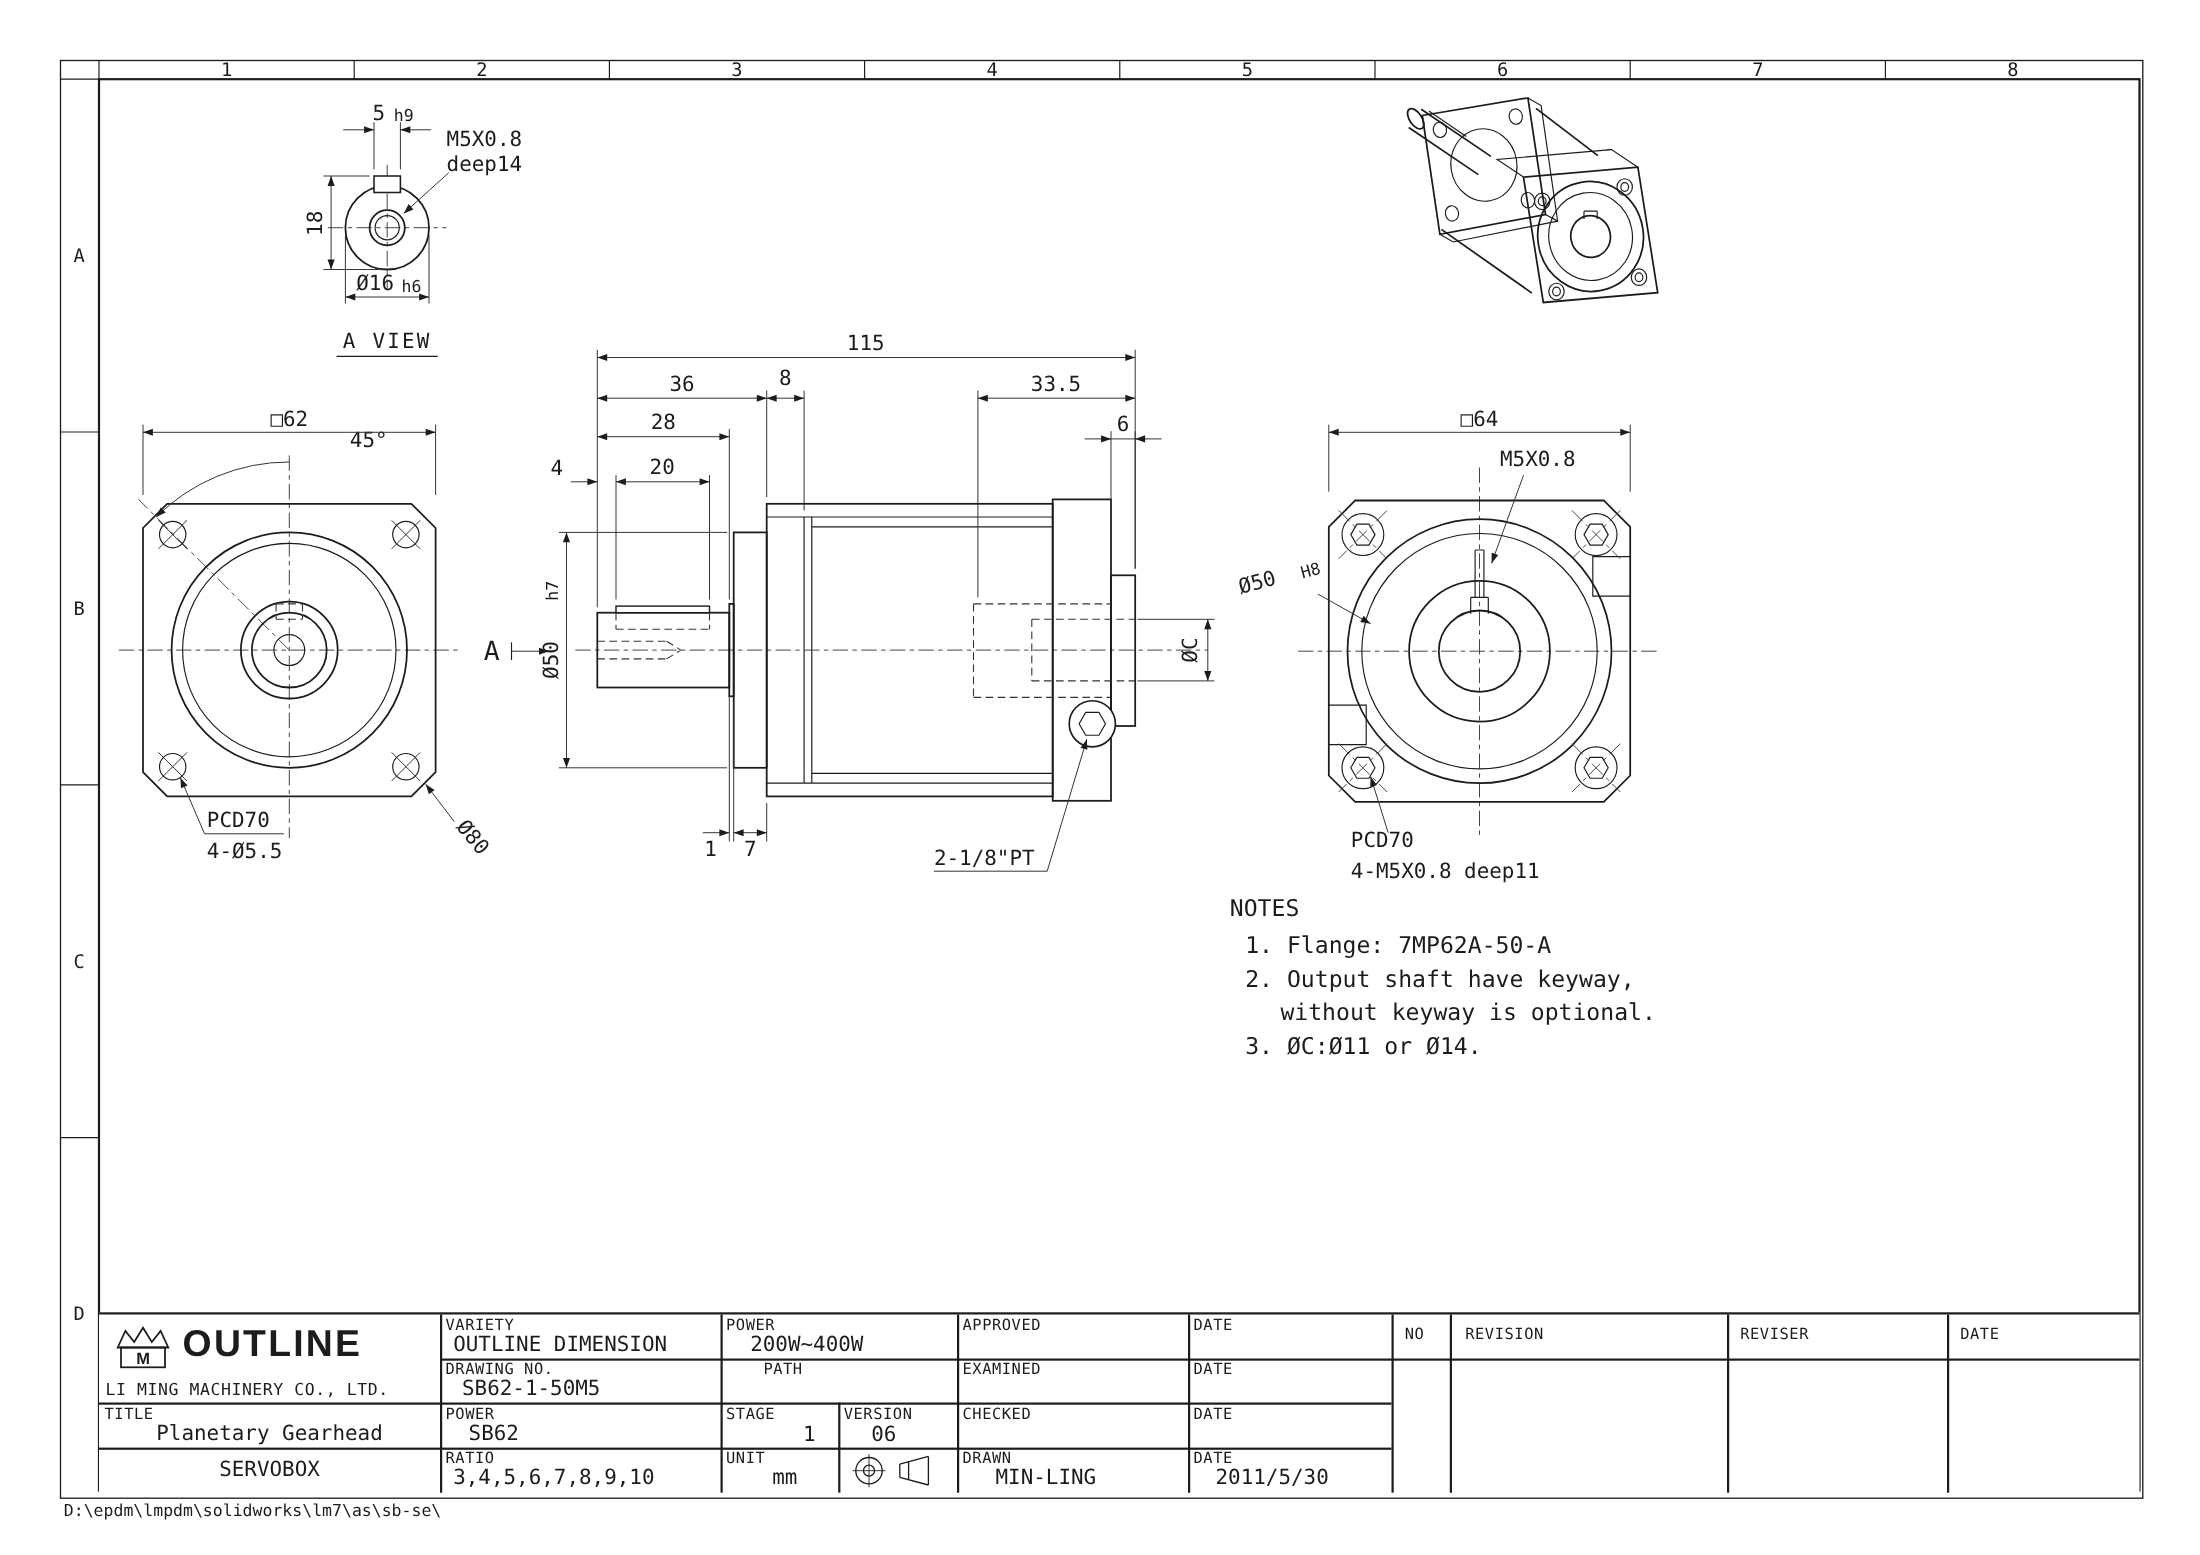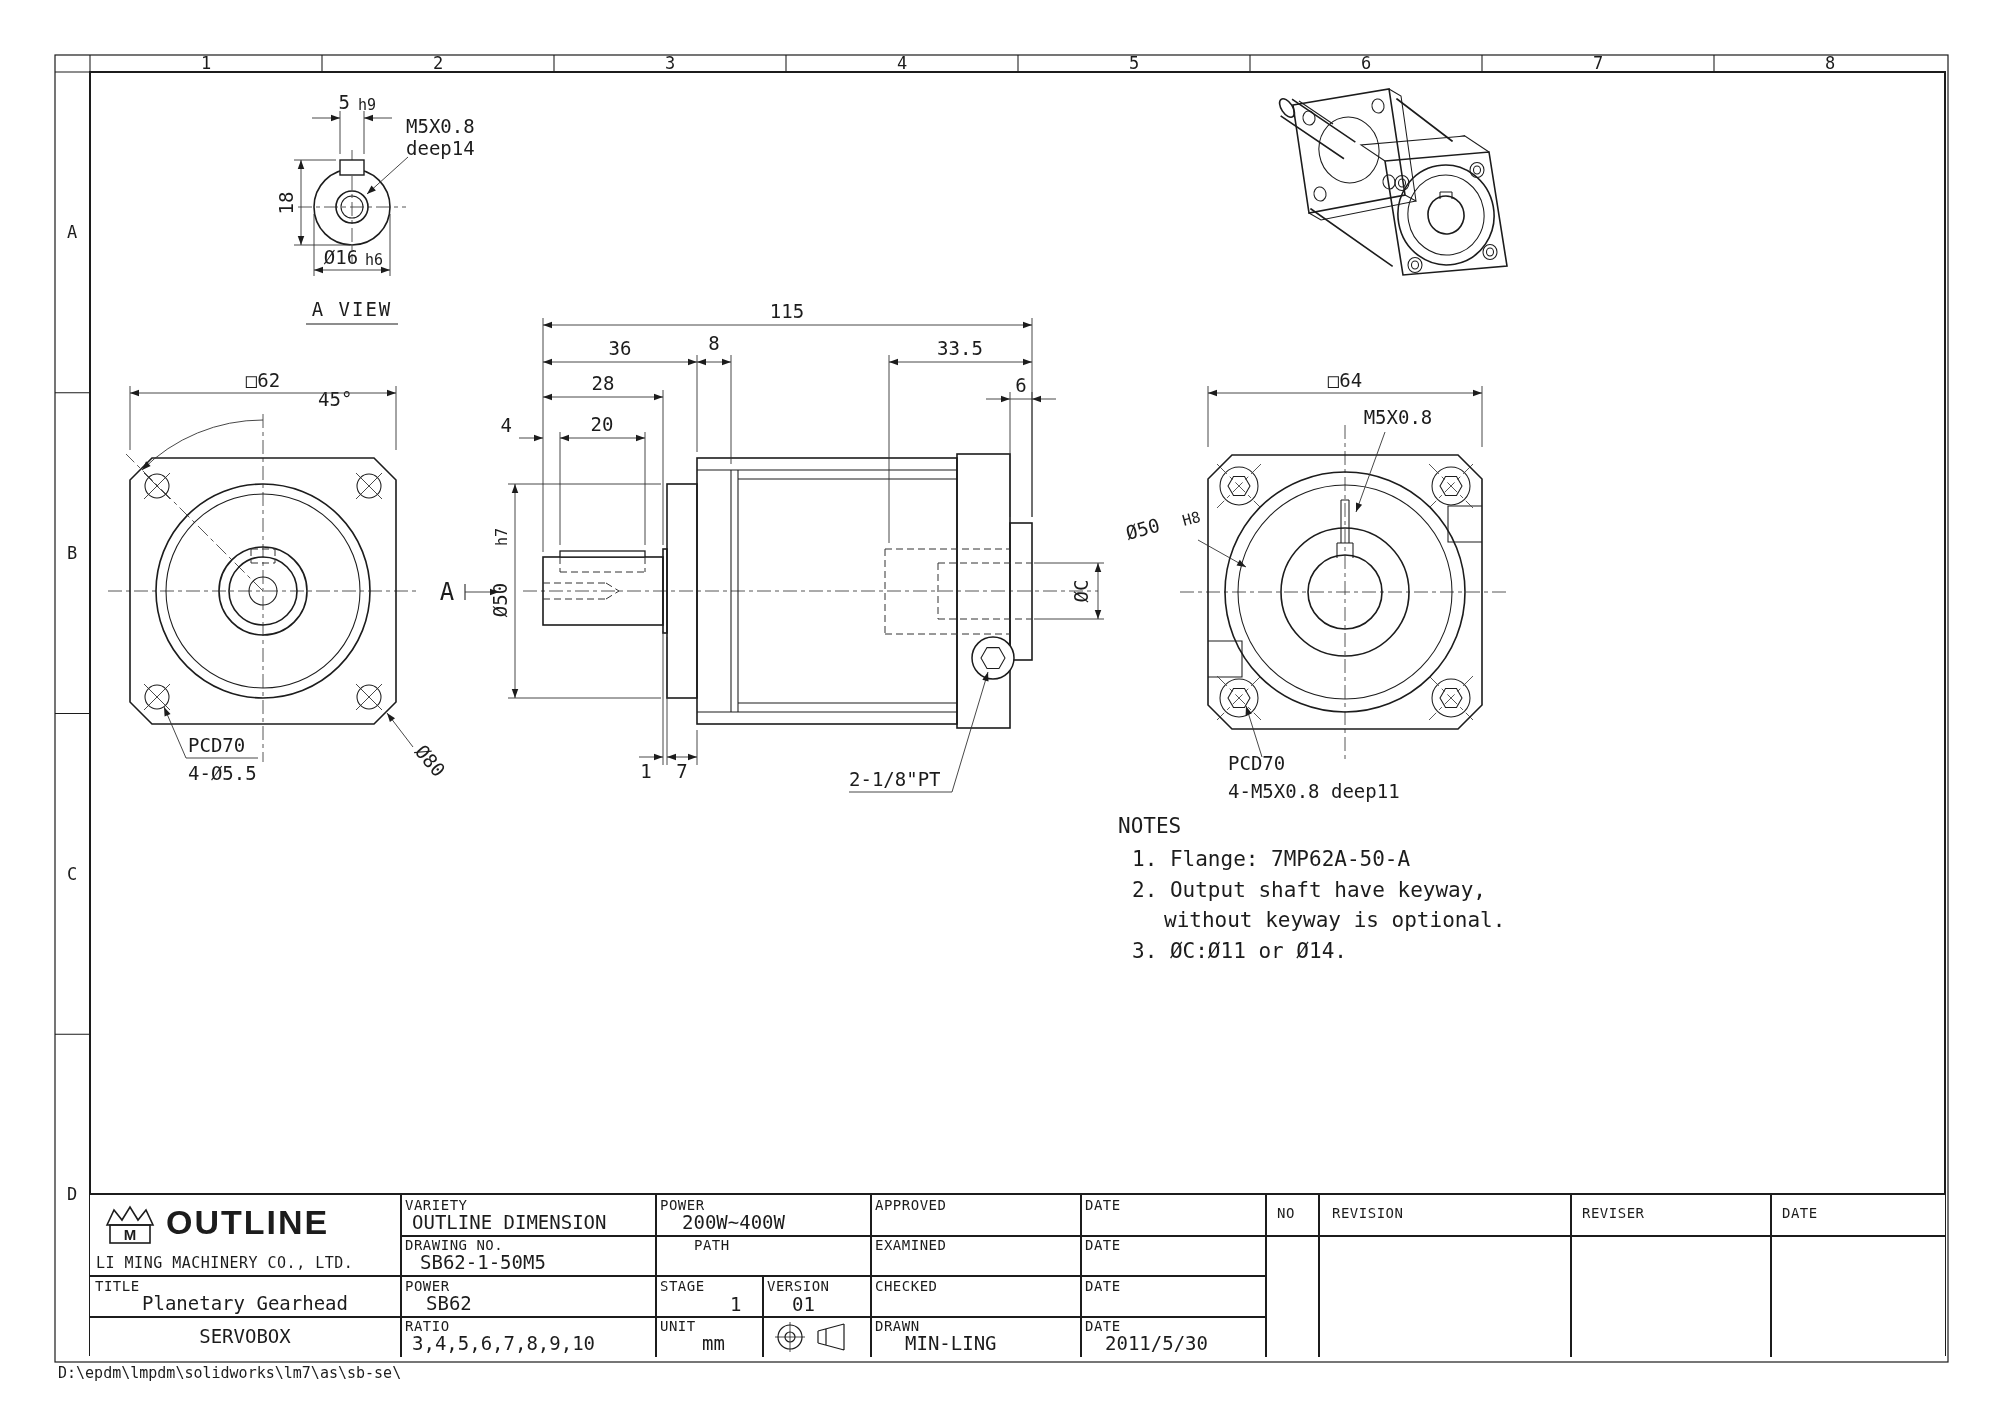--- a/index.html
+++ b/index.html
@@ -325,21 +325,21 @@
   <div class="val" style="left:336px;top:97px">SB62</div>
   <div class="lbl" style="left:315px;top:123px">RATIO</div>
   <div class="val" style="left:322px;top:137px">3,4,5,6,7,8,9,10</div>
 
   <div class="lbl" style="left:570px;top:2px">POWER</div>
   <div class="val" style="left:592px;top:16px">200W~400W</div>
   <div class="lbl" style="left:604px;top:42px">PATH</div>
   <div class="lbl" style="left:570px;top:83px">STAGE</div>
   <div class="val" style="left:640px;top:98px">1</div>
   <div class="lbl" style="left:677px;top:83px">VERSION</div>
-  <div class="val" style="left:702px;top:98px">01</div>
+  <div class="val" style="left:702px;top:98px">06</div>
   <div class="lbl" style="left:570px;top:123px">UNIT</div>
   <div class="val" style="left:612px;top:137px">mm</div>
   <svg style="left:684px;top:124px" width="92" height="36" viewBox="0 0 92 36">
     <circle cx="16" cy="18" r="12" fill="none" stroke="#1c1c1c" stroke-width="1.2"></circle>
     <circle cx="16" cy="18" r="5" fill="none" stroke="#1c1c1c" stroke-width="1.2"></circle>
     <path d="M1,18 H31 M16,3 V33" stroke="#1c1c1c" stroke-width="0.8" fill="none"></path>
     <path d="M44,12 L70,5 M44,24 L70,31 M44,12 V24 M70,5 V31 M52,9.8 V26.2" stroke="#1c1c1c" stroke-width="1.2" fill="none"></path>
   </svg>
 
   <div class="lbl" style="left:785px;top:2px">APPROVED</div>

